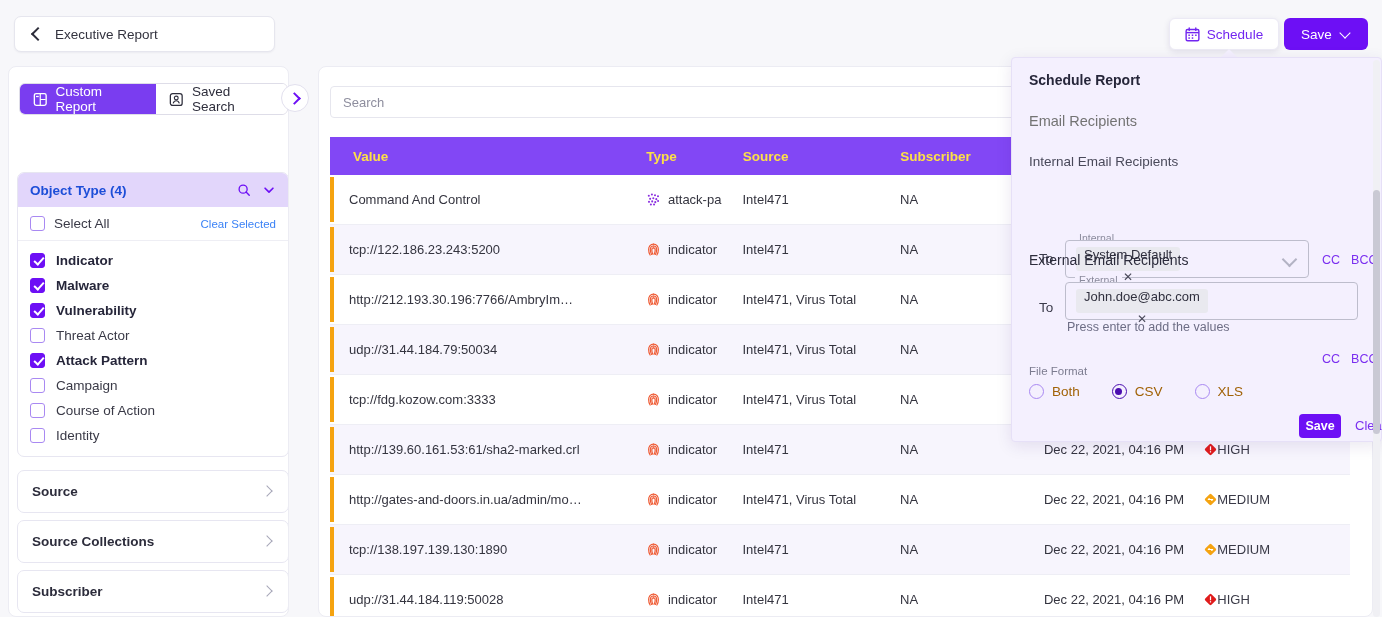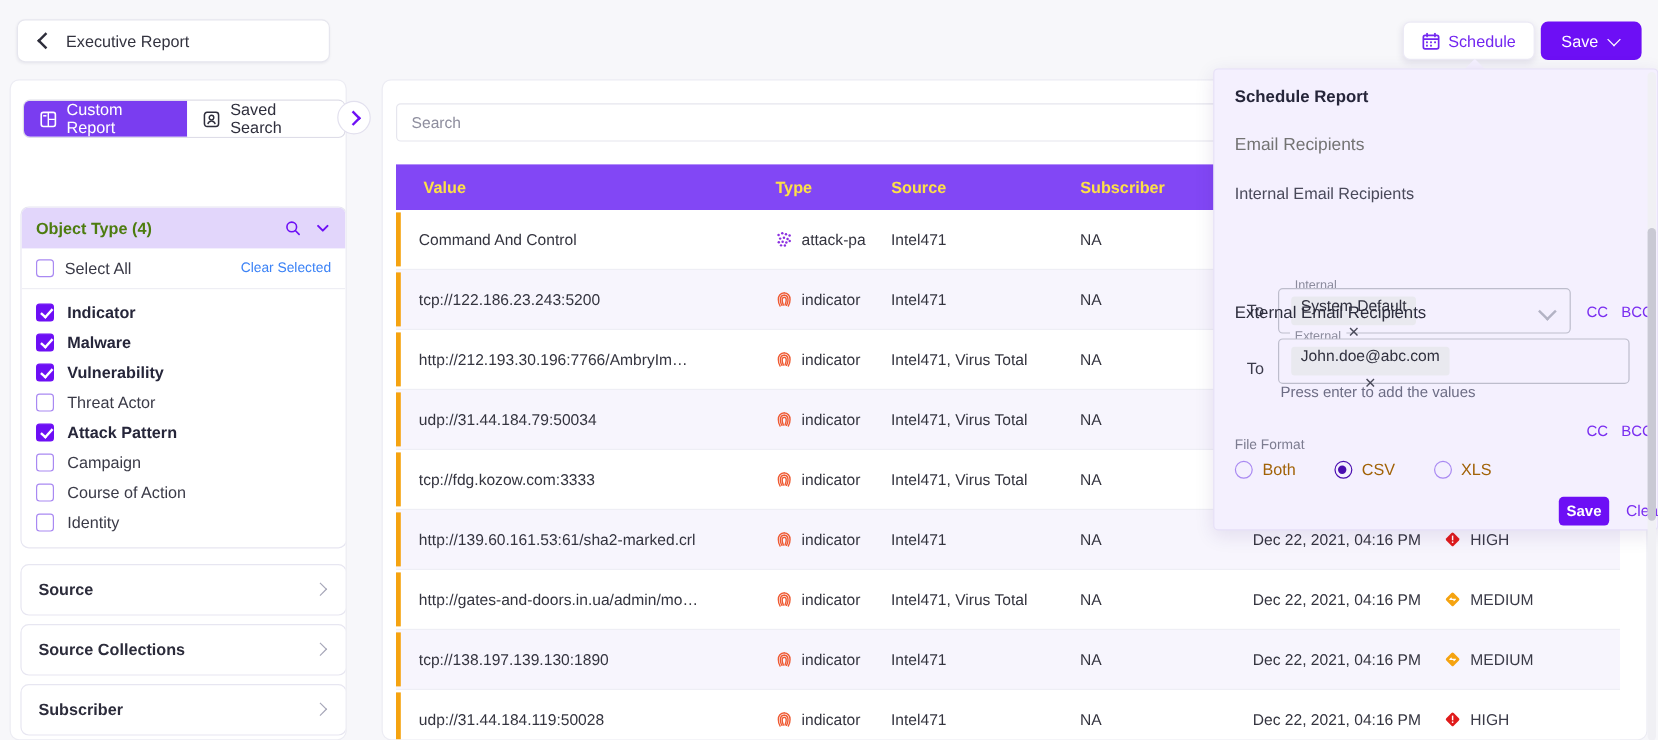--- a/index.html
+++ b/index.html
@@ -139,21 +139,21 @@
     overflow: hidden;
   }
   .facet-head {
     height: 34px;
     background: #e2d6fb;
     display: flex; align-items: center;
     padding: 0 12px;
     justify-content: space-between;
     cursor: pointer;
   }
-  .facet-title { font-size: 13.5px; color: #4d7c0f; font-weight: 600; }
+  .facet-title { font-size: 13.5px; color: #1d4ed8; font-weight: 600; }
   .facet-icons { display: flex; align-items: center; gap: 11px; }
   .mini-ic { width: 14px; height: 14px; display:block; }
 
   .selall-row {
     height: 34px;
     display: flex; align-items: center;
     padding: 0 12px;
     border-bottom: 1px solid #eeeef4;
     justify-content: space-between;
   }
@@ -255,21 +255,21 @@
   .trow.alt { background: #f7f5fd; }
   .trow::before {
     content: ""; position: absolute; left: 0; top: 2px; bottom: 2px;
     width: 4px; background: #f5a310;
   }
   .c-val   { width: 345px; padding-left: 19px; overflow: hidden; white-space: nowrap; }
   .c-type  { width: 106px; display: flex; align-items: center; gap: 7px; overflow: hidden; white-space: nowrap; }
   .c-src   { width: 173px; }
   .c-sub   { width: 158px; }
   .c-date  { width: 176px; }
-  .c-sev   { width: 160px; display: flex; align-items: center; gap: 8px; }
+  .c-sev   { width: 160px; display: flex; align-items: center; gap: 0; }
   .thead .c-val { padding-left: 23px; }
   .type-ic { width: 15px; height: 15px; flex: 0 0 auto; display:block; }
   .sev-ic { width: 13px; height: 13px; flex: 0 0 auto; display:block; }
   .sev-txt { font-size: 13px; color: #3a3a47; }
 
   
   .sched-caret {
     position: absolute; left: 1221px; top: 49px;
     width: 0; height: 0;
     border-left: 8px solid transparent;

